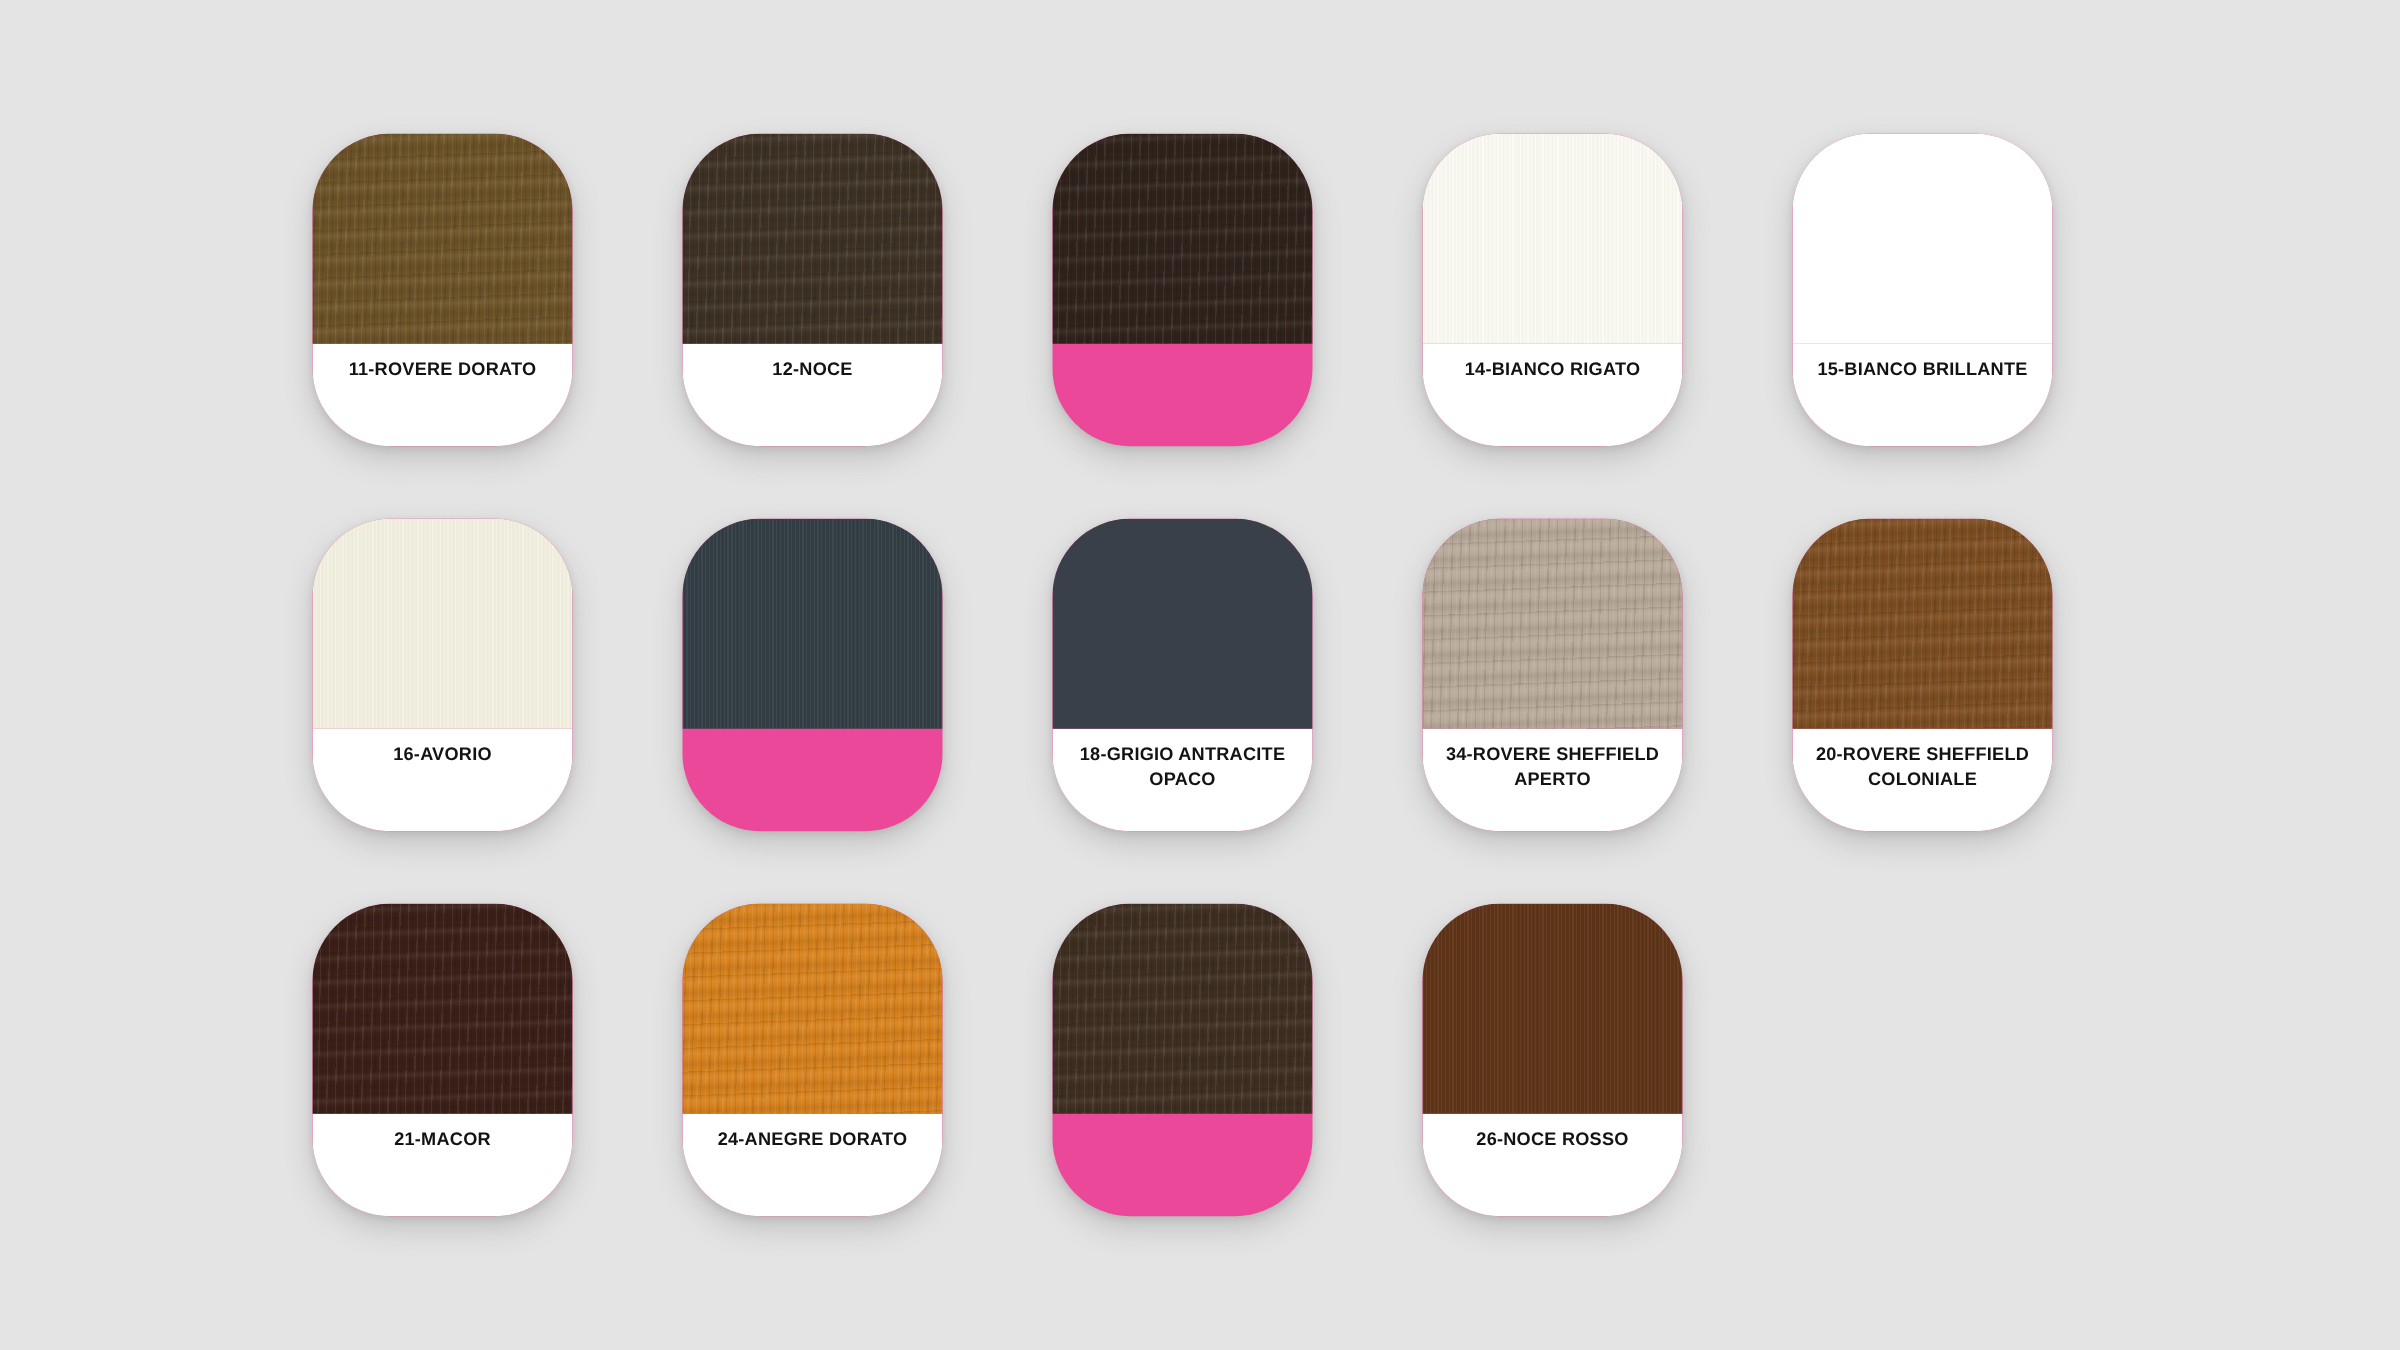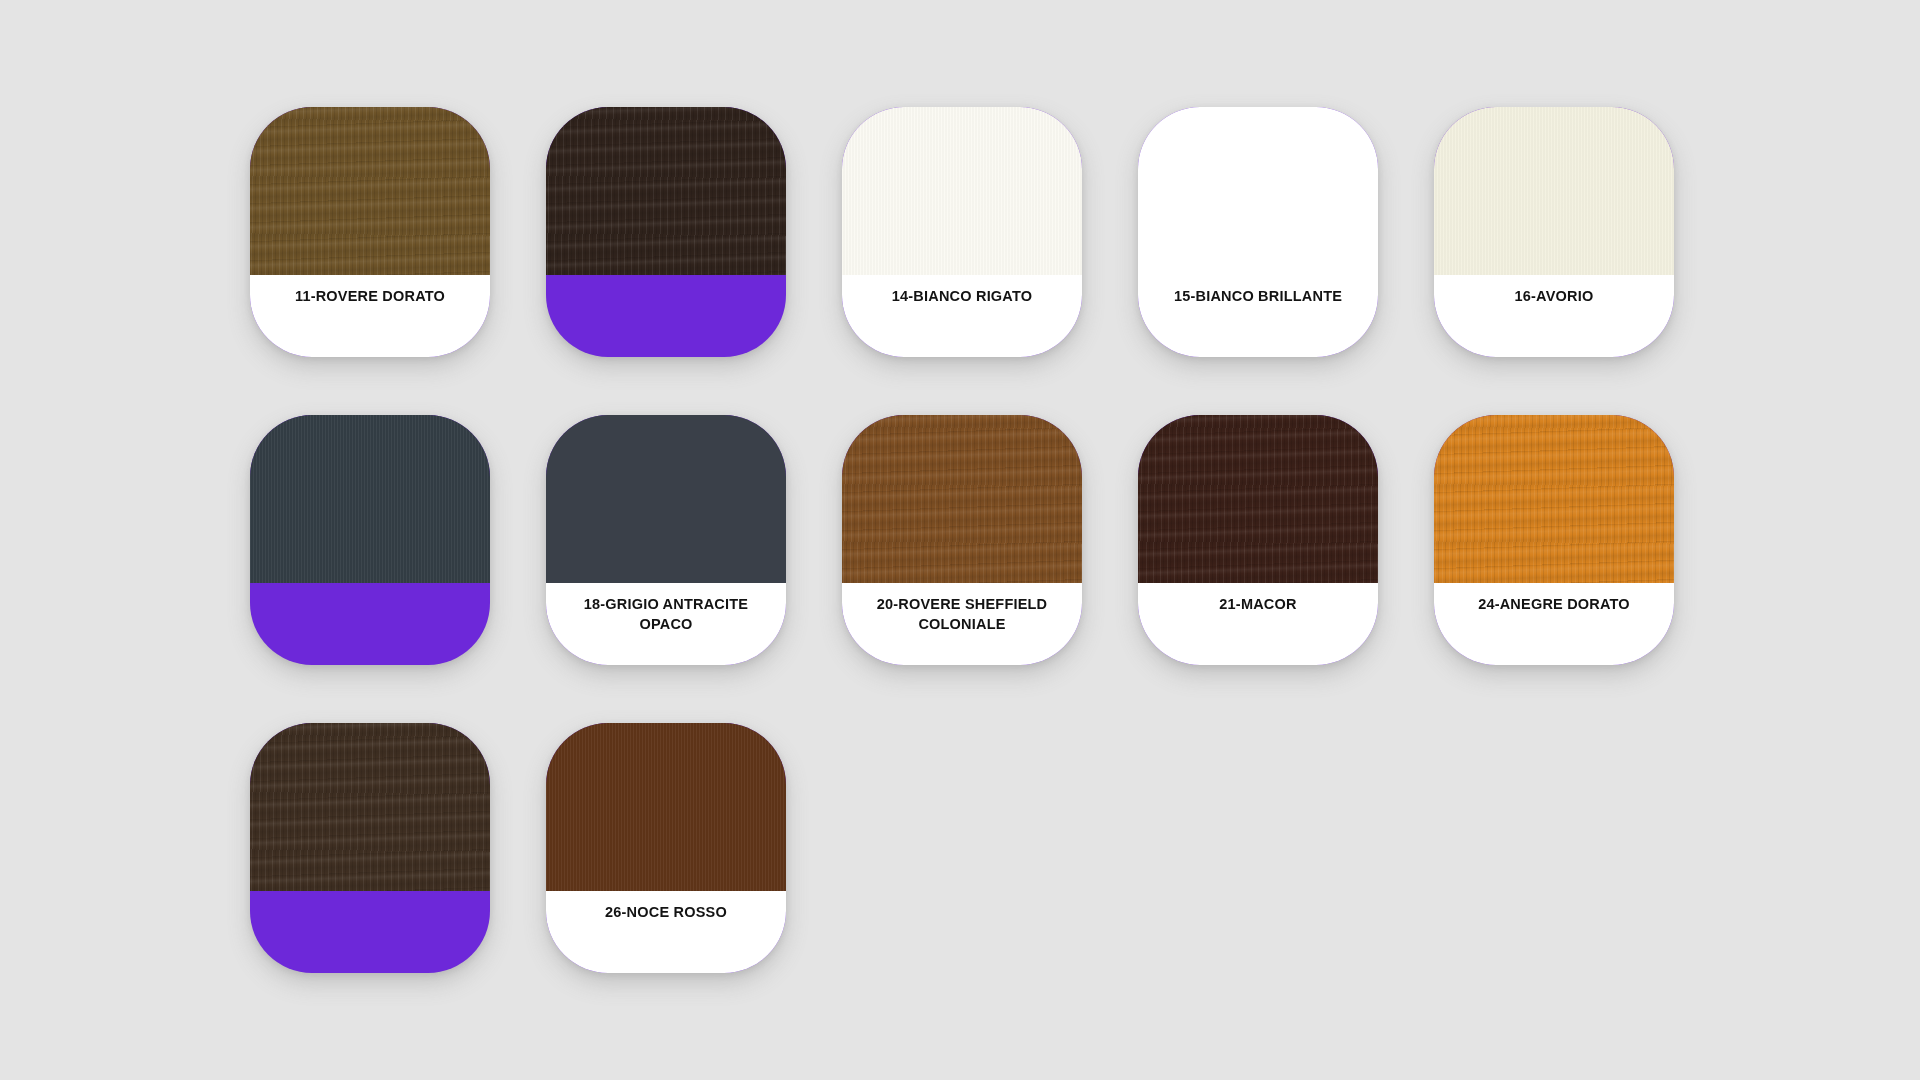--- a/index.html
+++ b/index.html
@@ -22,24 +22,24 @@
     display:grid;
     grid-template-columns:repeat(5, 240px);
     grid-template-rows:repeat(3, 250px);
     column-gap:56px;
     row-gap:58px;
     margin-left:4px;
   }
 
   .swatch-card {
     position:relative;
-    width:240px;
+    width:208px;
     height:250px;
     border-radius:62px;
-    background:#6d28d9;
+    background:#ec4899;
     box-shadow:0 10px 22px rgba(120,120,120,0.30),
                0 2px 6px rgba(120,120,120,0.20);
     overflow:hidden;
     display:flex;
     flex-direction:column;
   }
 
   .swatch-color {
     position:relative;
     width:100%;
@@ -128,20 +128,26 @@
 <body style="background: rgb(228, 228, 228);">
 
 <div id="swatch-grid">
     <div class="swatch-card">
       <div class="swatch-color grain" style="background-color: rgb(109, 83, 40);"></div>
       <div class="swatch-label-area">
         <div class="swatch-label">11-ROVERE DORATO</div>
       </div>
     </div>
     <div class="swatch-card">
+      <div class="swatch-color grain" style="background-color: rgb(62, 50, 37);"></div>
+      <div class="swatch-label-area">
+        <div class="swatch-label">12-NOCE</div>
+      </div>
+    </div>
+    <div class="swatch-card">
       <div class="swatch-color grain" style="background-color: rgb(48, 35, 28);"></div>
     </div>
     <div class="swatch-card">
       <div class="swatch-color smooth" style="background-color: rgb(251, 250, 243);"></div>
       <div class="swatch-label-area">
         <div class="swatch-label">14-BIANCO RIGATO</div>
       </div>
     </div>
     <div class="swatch-card">
       <div class="swatch-color plain" style="background-color: rgb(255, 255, 255);"></div>
@@ -159,20 +165,27 @@
       <div class="swatch-color smooth" style="background-color: rgb(51, 61, 69);"></div>
     </div>
     <div class="swatch-card">
       <div class="swatch-color plain" style="background-color: rgb(58, 64, 73);"></div>
       <div class="swatch-label-area">
         <div class="swatch-label">18-GRIGIO ANTRACITE
 OPACO</div>
       </div>
     </div>
     <div class="swatch-card">
+      <div class="swatch-color grain" style="background-color: rgb(184, 170, 154);"></div>
+      <div class="swatch-label-area">
+        <div class="swatch-label">34-ROVERE SHEFFIELD
+APERTO</div>
+      </div>
+    </div>
+    <div class="swatch-card">
       <div class="swatch-color grain" style="background-color: rgb(126, 79, 35);"></div>
       <div class="swatch-label-area">
         <div class="swatch-label">20-ROVERE SHEFFIELD
 COLONIALE</div>
       </div>
     </div>
     <div class="swatch-card">
       <div class="swatch-color grain" style="background-color: rgb(59, 32, 24);"></div>
       <div class="swatch-label-area">
         <div class="swatch-label">21-MACOR</div>

